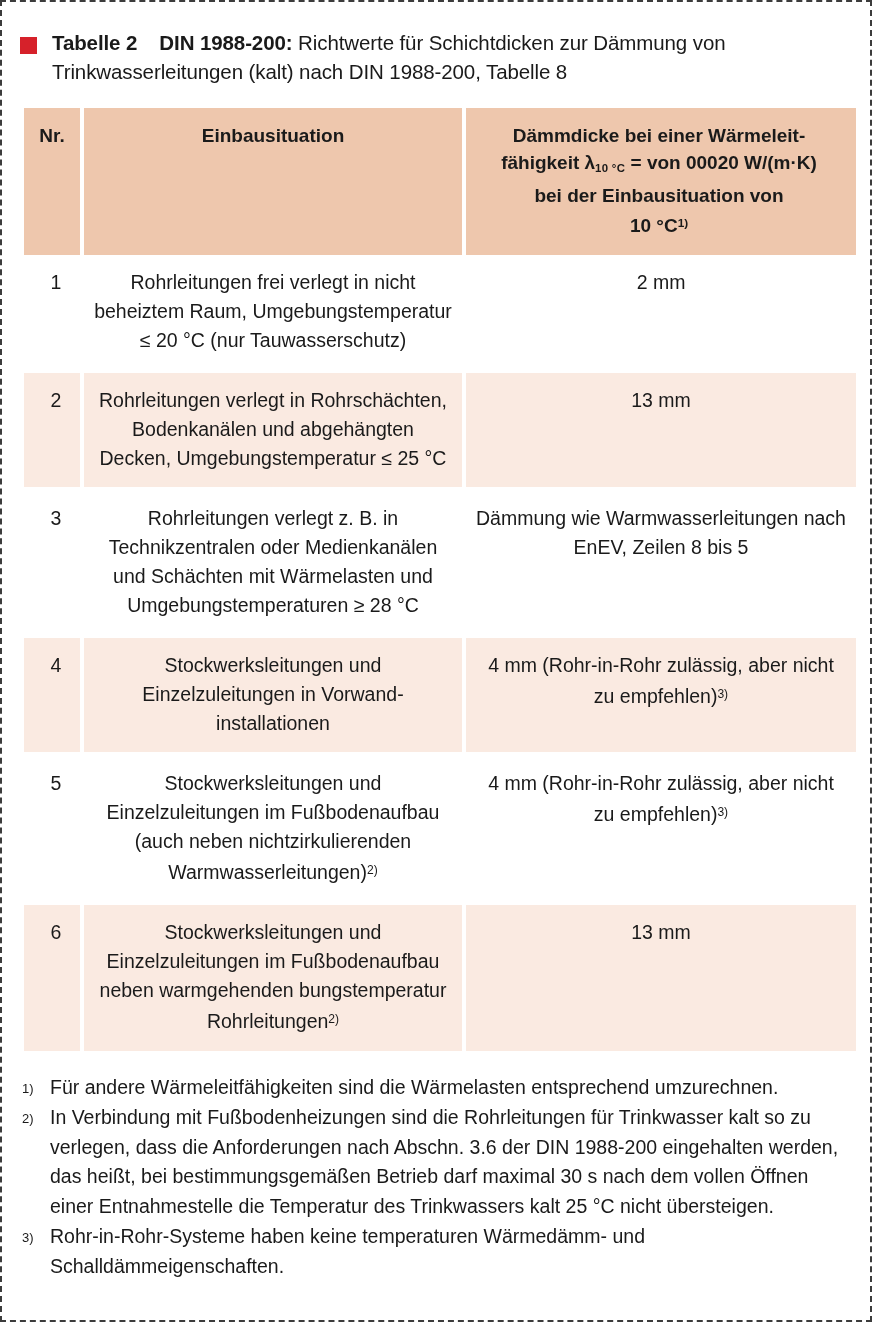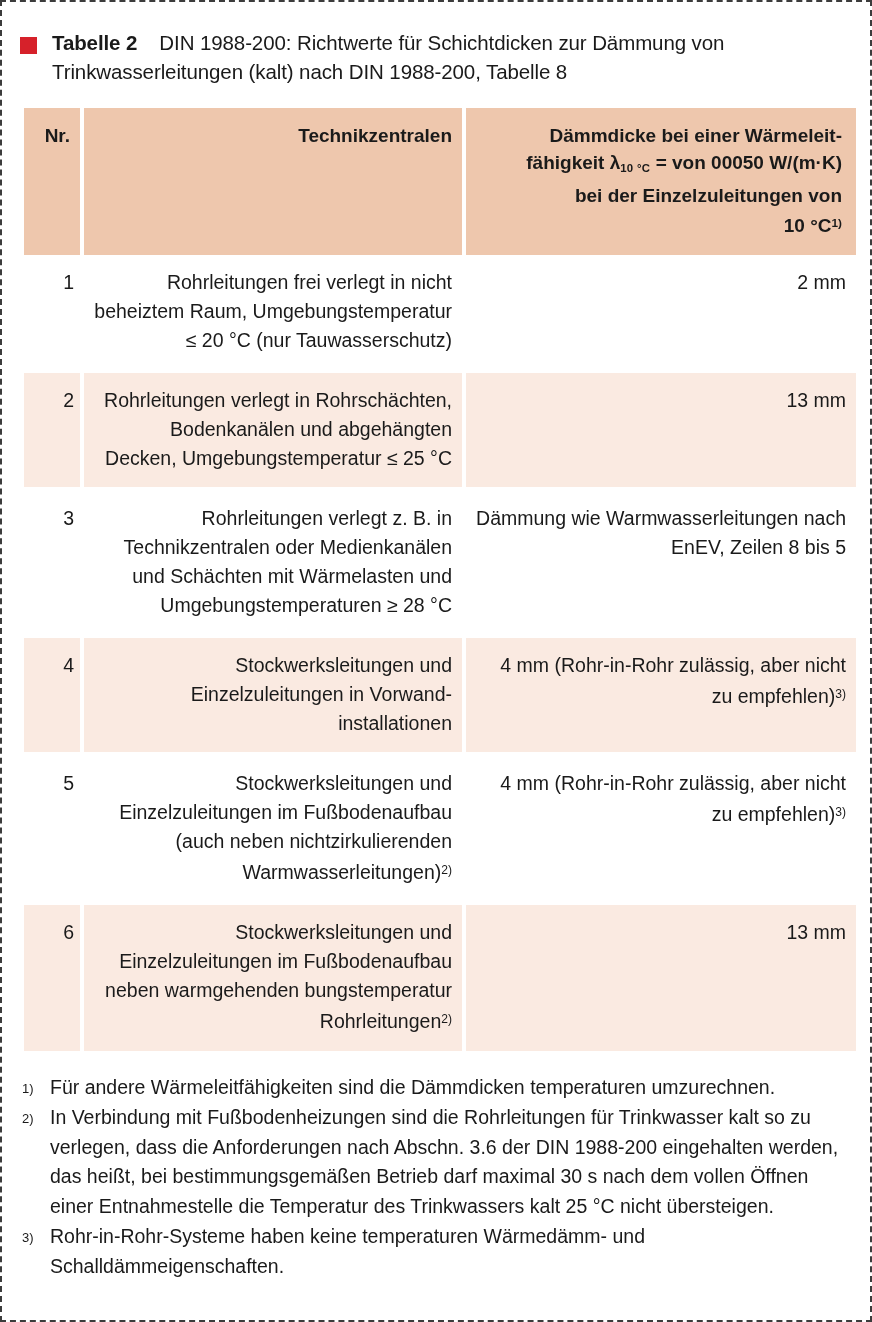--- a/index.html
+++ b/index.html
@@ -41,41 +41,41 @@
   .caption-text {
     font-size: 20.5px;
     line-height: 29px;
     letter-spacing: -0.1px;
   }
   .caption-text .tab-label {
     font-weight: bold;
     margin-right: 22px;
   }
   .caption-text .std-label {
-    font-weight: normal;
+    font-weight: bold;
   }
   
   .tbl-wrap {
     padding: 0 22px 0 18px;
     margin-top: 22px;
   }
   table.dintable {
     width: 832px;
     border-collapse: separate;
     border-spacing: 4px 0;
     table-layout: fixed;
   }
   table.dintable col.c-nr { width: 56px; }
   table.dintable col.c-sit { width: 378px; }
   table.dintable col.c-thk { width: 390px; }
 
   table.dintable th,
   table.dintable td {
     vertical-align: top;
-    text-align: right;
+    text-align: center;
     padding: 13px 10px 14px 10px;
     font-weight: normal;
   }
   table.dintable thead th {
     background: #eec7ad;
     font-weight: bold;
     font-size: 19px;
     line-height: 27px;
     padding-top: 14px;
     padding-bottom: 16px;
@@ -144,25 +144,25 @@
   <div class="tbl-wrap">
     <table class="dintable">
       <colgroup>
         <col class="c-nr">
           <col class="c-sit">
           <col class="c-thk">
       </colgroup>
       <thead>
         <tr>
           <th>Nr.</th>
-          <th>Technikzentralen</th>
+          <th>Einbausituation</th>
           <th class="th-head-thk">
             <span>Dämmdicke bei einer Wärmeleit-</span><br>
-            <span>fähigkeit </span><span>λ</span><span class="sub">10 °C</span><span> = von 00050 W/(m·K)</span><br>
-            <span>bei der Einzelzuleitungen von</span><br>
+            <span>fähigkeit </span><span>λ</span><span class="sub">10 °C</span><span> = von 00020 W/(m·K)</span><br>
+            <span>bei der Einbausituation von</span><br>
             <span>10 °C</span><span class="sup">1)</span>
           </th>
         </tr>
       </thead>
       <tbody>
           <tr>
             <td class="nr">1</td>
             <td><span>Rohrleitungen frei verlegt in nicht beheiztem Raum, Umgebungs­temperatur ≤ 20 °C (nur Tauwasser­schutz)</span></td>
             <td><span>2 mm</span></td>
           </tr>
@@ -216,21 +216,21 @@
             <td><span>Stockwerksleitungen und Einzelzuleitungen im Fußboden­aufbau neben warmgehenden bungstemperatur Rohrleitungen</span><span class="sup">2)</span></td>
             <td><span>13 mm</span></td>
           </tr>
         </tbody>
     </table>
   </div>
 
   <div class="footnotes">
       <div class="fn">
         <div class="fn-mark">1)</div>
-        <div class="fn-body">Für andere Wärmeleitfähigkeiten sind die Dämmdicken temperaturen umzurechnen.</div>
+        <div class="fn-body">Für andere Wärmeleitfähigkeiten sind die Wärmelasten entsprechend umzurechnen.</div>
       </div>
       <div class="fn">
         <div class="fn-mark">2)</div>
         <div class="fn-body">In Verbindung mit Fußbodenheizungen sind die Rohrleitungen für Trinkwasser kalt so zu verlegen, dass die Anforderungen nach Abschn. 3.6 der DIN 1988-200 eingehalten werden, das heißt, bei bestimmungsgemäßen Betrieb darf maximal 30 s nach dem vollen Öffnen einer Entnahmestelle die Temperatur des Trinkwassers kalt 25 °C nicht übersteigen.</div>
       </div>
       <div class="fn">
         <div class="fn-mark">3)</div>
         <div class="fn-body">Rohr-in-Rohr-Systeme haben keine temperaturen Wärmedämm- und Schalldämmeigenschaften.</div>
       </div>
     </div>

